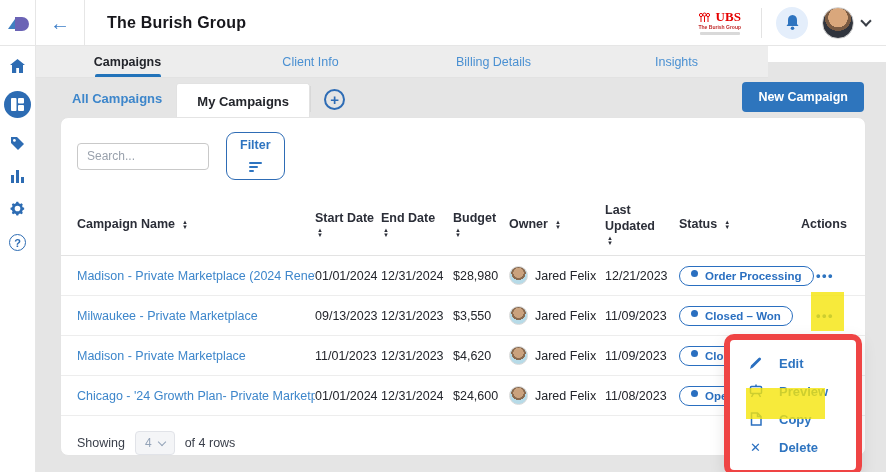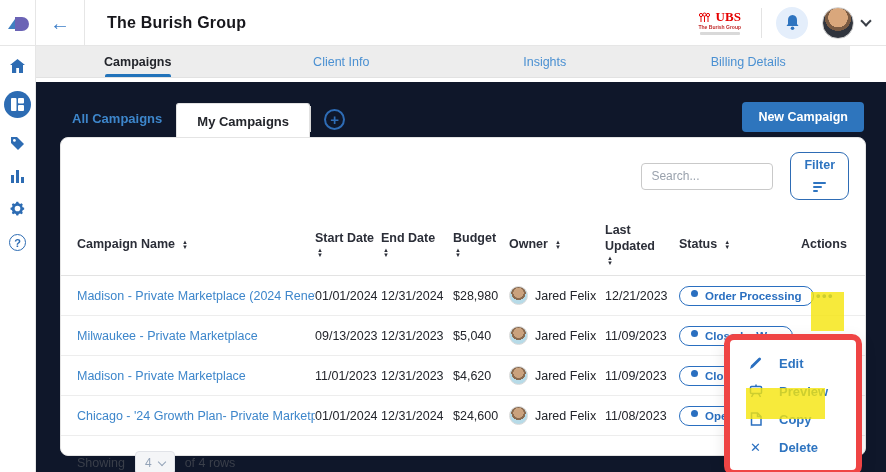--- a/index.html
+++ b/index.html
@@ -34,49 +34,49 @@
   .sidebar { position:absolute; top:46px; left:0; bottom:0; width:36px; background:#fff;
     border-right:1px solid #e6e6e6; display:flex; flex-direction:column; align-items:center;
     padding-top:12px; gap:17px; z-index:4; }
   .side-icon { color:#2d6cb3; display:flex; align-items:center; justify-content:center; cursor:pointer; }
   .side-active { width:27px; height:27px; border-radius:50%; background:#2d6cb3; display:flex;
     align-items:center; justify-content:center; }
   .help-circle { width:17px; height:17px; border-radius:50%; border:1.6px solid #2d6cb3; font-size:11px;
     font-weight:700; color:#2d6cb3; display:flex; align-items:center; justify-content:center; }
 
   
-  .tabbar { position:absolute; top:46px; left:36px; width:814px; height:32px; background:#ededed;
+  .tabbar { position:absolute; top:46px; left:36px; width:732px; height:32px; background:#ededed;
     border-bottom:1px solid #e2e2e2; display:flex; z-index:3; }
   .tab { flex:1; display:flex; align-items:center; justify-content:center; font-size:12.5px;
     color:#4a90d2; cursor:pointer; position:relative; }
   .tab.active { color:#23252b; font-weight:700; }
   .tab.active .tab-underline { position:absolute; bottom:0; left:50%; transform:translateX(-50%);
     width:66px; height:3px; background:#2273ba; border-radius:2px 2px 0 0; }
 
   
-  .content { position:absolute; top:82px; left:36px; width:850px; bottom:0; background:#0f172a; }
+  .content { position:absolute; top:62px; left:36px; width:850px; bottom:0; background:#e5e5e5; }
 
   .subtab-row { position:absolute; top:18px; left:24px; right:22px; height:38px; display:flex;
     align-items:flex-end; }
   .subtab-all { font-size:13px; font-weight:700; color:#3d86cb; padding:0 14px 12px 12px; cursor:pointer; }
   .subtab-my { background:#fff; border:1px solid #e2e2e2; border-bottom:none; font-size:13px;
     font-weight:700; color:#23252b; padding:10px 20px 9px; position:relative; cursor:pointer;
     border-radius:3px 3px 0 0; }
   .subtab-my .my-underline { position:absolute; left:0; right:0; bottom:-2px; height:3px; background:#2273ba; }
   .subtab-div { width:1px; height:26px; background:#d8d8d8; margin:0 0 6px 0; }
   .plus-circle { width:21px; height:21px; border-radius:50%; border:2px solid #2e6cb5; color:#2e6cb5;
     font-size:15px; font-weight:700; display:flex; align-items:center; justify-content:center;
     margin:0 0 8px 13px; cursor:pointer; line-height:0; }
   .new-campaign-btn { position:absolute; right:0; bottom:6px; background:#2e75bd; color:#fff;
     font-size:12.5px; font-weight:700; border:none; border-radius:4px; padding:8px 16px; cursor:pointer; }
 
   
   .card { position:absolute; top:55px; left:24px; right:20px; bottom:16px; background:#fff;
     border:1px solid #e4e4e4; border-radius:8px; }
-  .toolbar { display:flex; align-items:center; padding:14px 16px 13px;justify-content:flex-end; }
+  .toolbar { display:flex; align-items:center; padding:14px 16px 13px; }
   .search-input { width:132px; height:27px; border:1px solid #c9c9c9; border-radius:4px; font-size:12px;
     padding:0 9px; color:#333; outline:none; font-family:inherit; }
   .search-input::placeholder { color:#9aa2ad; }
   .filter-btn { margin-left:17px; display:flex; align-items:center; gap:8px; border:1px solid #2e6cb5;
     border-radius:9px; background:#fff; color:#2e74c0; font-size:12.5px; font-weight:600;
     padding:5px 13px; cursor:pointer; font-family:inherit;flex-direction:column; }
   .filter-icon span { display:block; height:2px; background:#2e74c0; border-radius:1px; margin:2px 0; }
 
   .thead, .trow { display:grid; grid-template-columns:1fr 66px 72px 56px 96px 74px 122px 48px;
     align-items:center; padding:0 16px; }
@@ -209,24 +209,24 @@
 
 <div class="tabbar">
   <div class="tab active">
     <span>Campaigns</span>
     <div class="tab-underline"></div>
   </div>
   <div class="tab">
     <span>Client Info</span>
   </div>
   <div class="tab">
+    <span>Billing Details</span>
+  </div>
+  <div class="tab">
     <span>Insights</span>
-  </div>
-  <div class="tab">
-    <span>Billing Details</span>
   </div>
 </div>
 
 <div class="content">
 
   <div class="subtab-row">
     <div class="subtab-all">All Campaigns</div>
     <div class="subtab-my">
       <span>My Campaigns</span>
       <div class="my-underline"></div>
@@ -324,21 +324,21 @@
               <span>Order Processing</span>
             </span>
           </div>
           <div class="cell-actions">•••</div>
         </div>
 
         <div class="trow">
           <div class="cell-name">Milwaukee - Private Marketplace</div>
           <div>09/13/2023</div>
           <div>12/31/2023</div>
-          <div>$5,040</div>
+          <div>$3,550</div>
           <div class="cell-owner">
             <span class="owner-avatar"></span>
             <span>Jared Felix</span>
           </div>
           <div>11/09/2023</div>
           <div>
             <span class="status-pill">
               <span class="status-dot"></span>
               <span>Closed – Won</span>
             </span>

